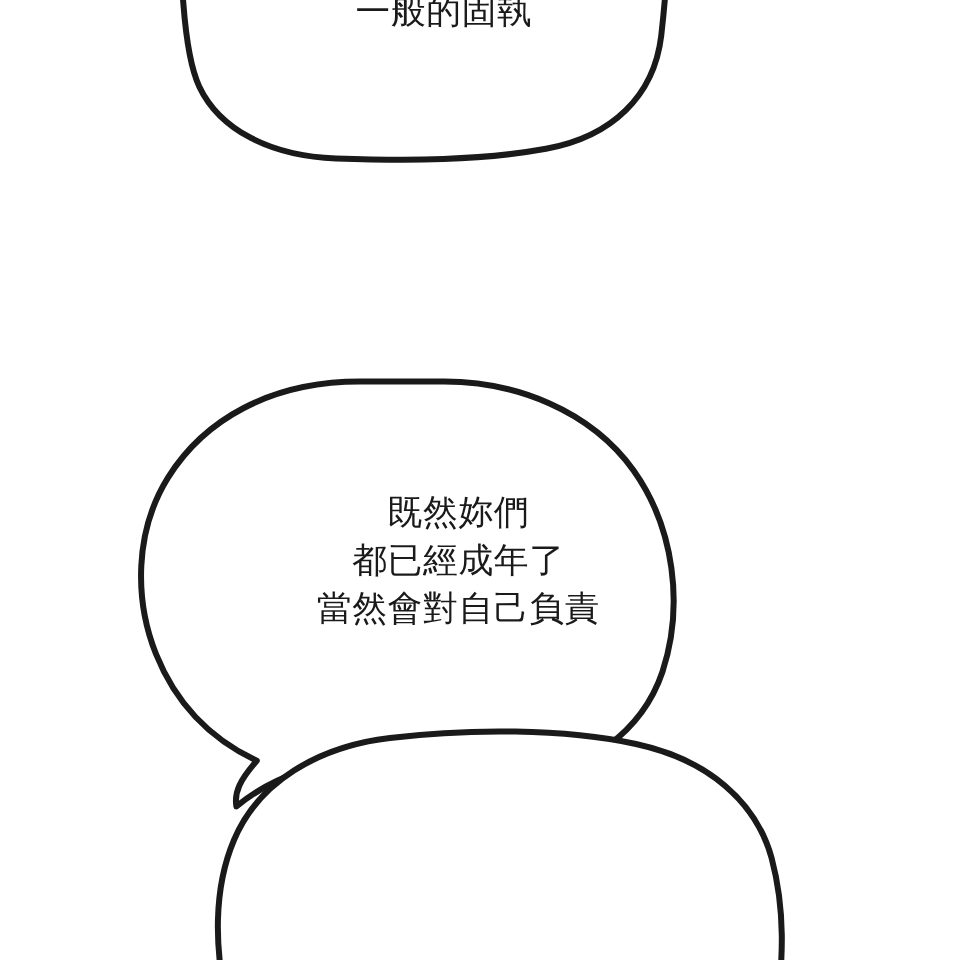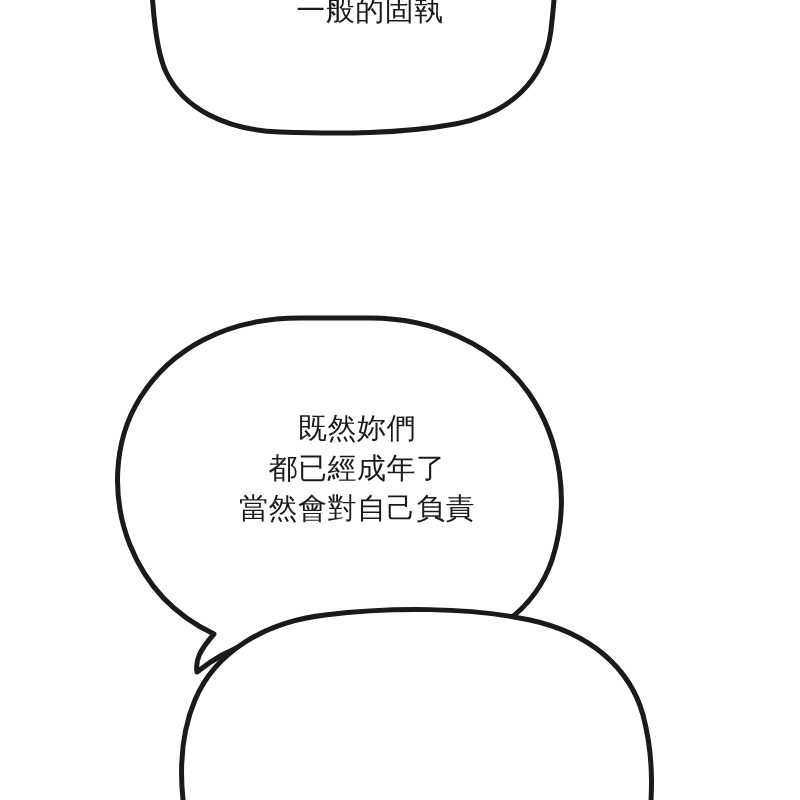--- a/index.html
+++ b/index.html
@@ -38,21 +38,21 @@
   }
   
   #text-bubble-1 {
     left: 180px;
     top: -10px;
     width: 380px;
     font-size: 29px;
   }
   
   #text-bubble-2 {
-    left: 137px;
+    left: 162px;
     top: 408px;
     width: 440px;
     font-size: 29px;
   }
   
   #text-bubble-3 {
     left: 185px;
     top: 666px;
     width: 440px;
     font-size: 29px;

